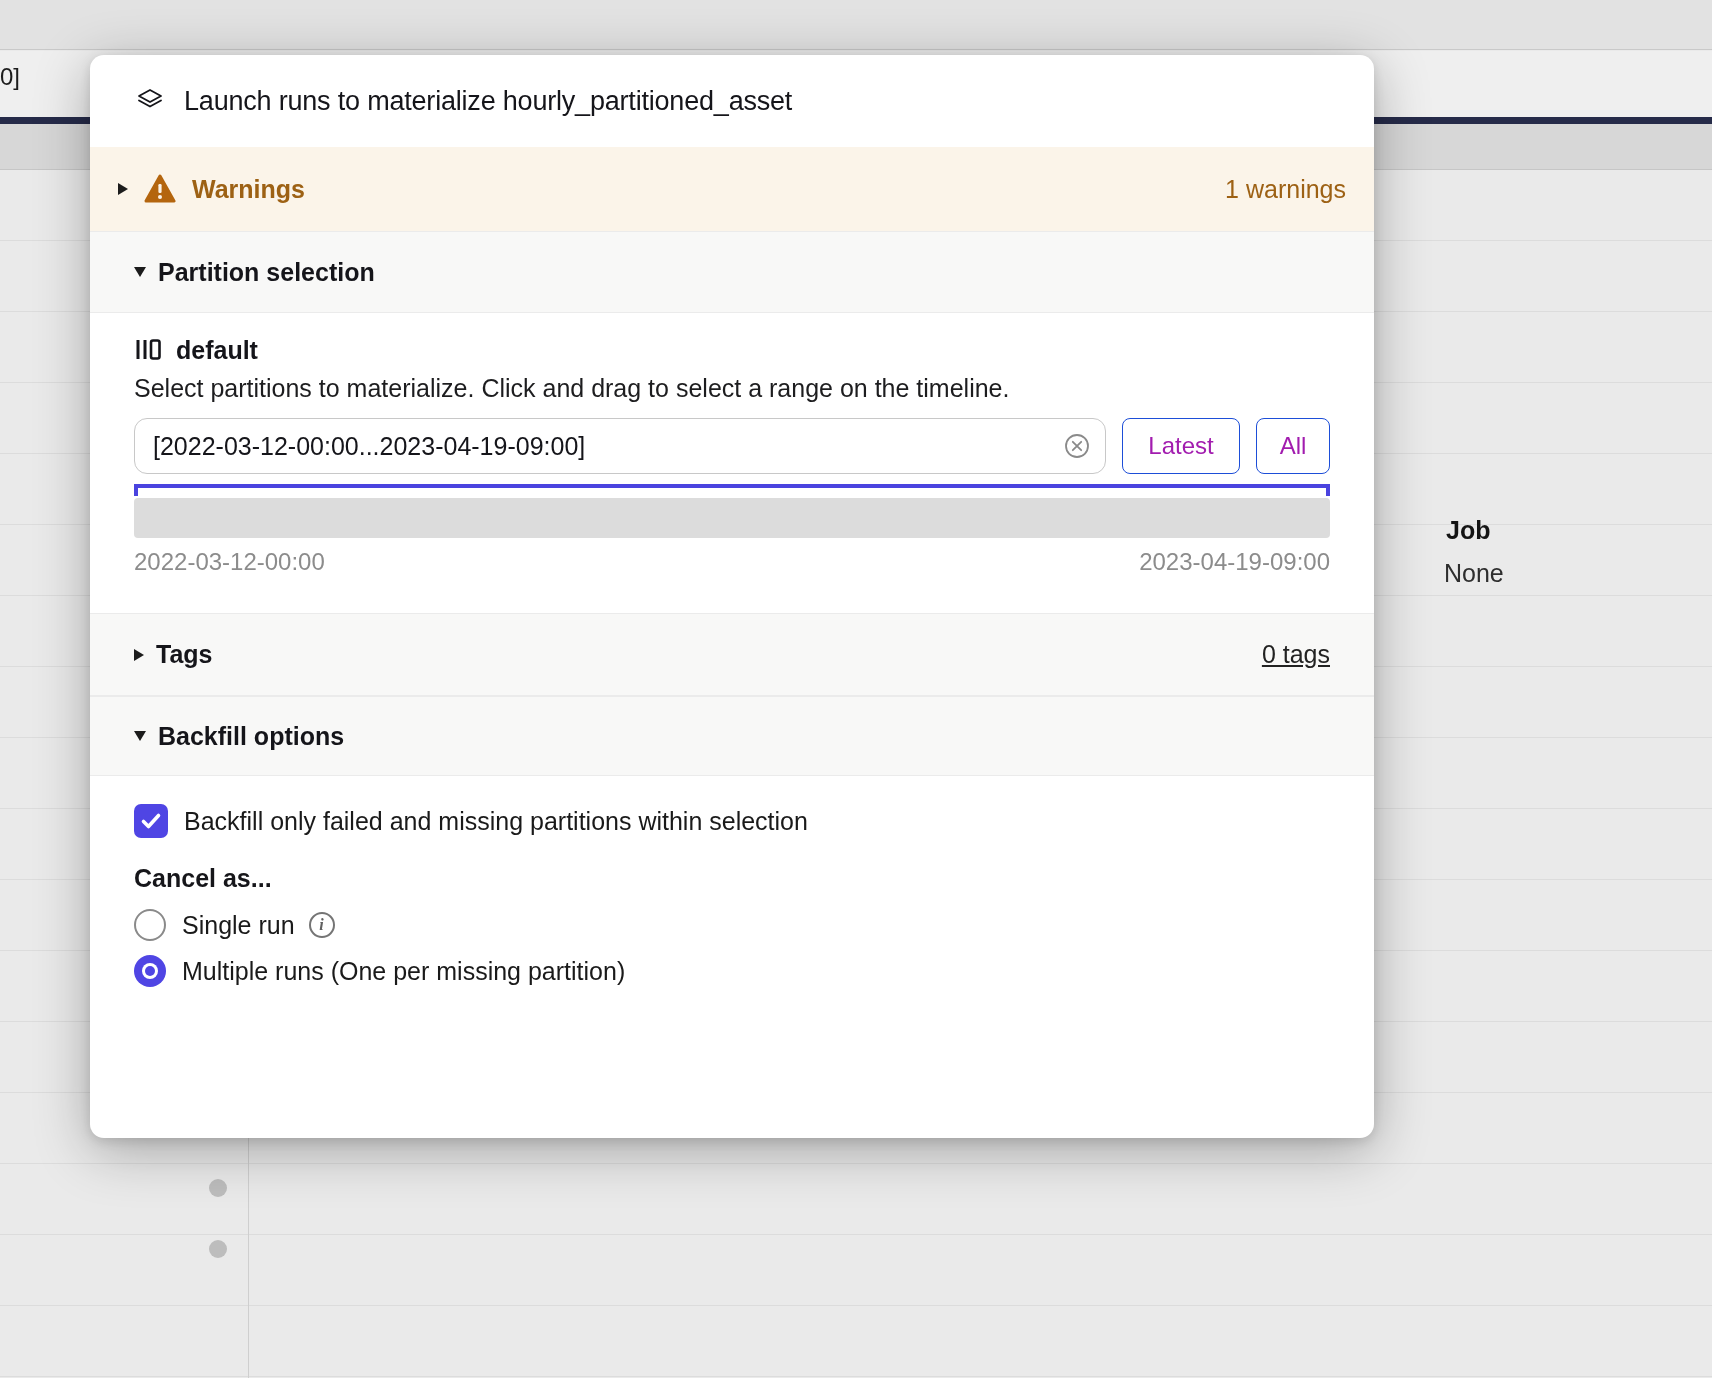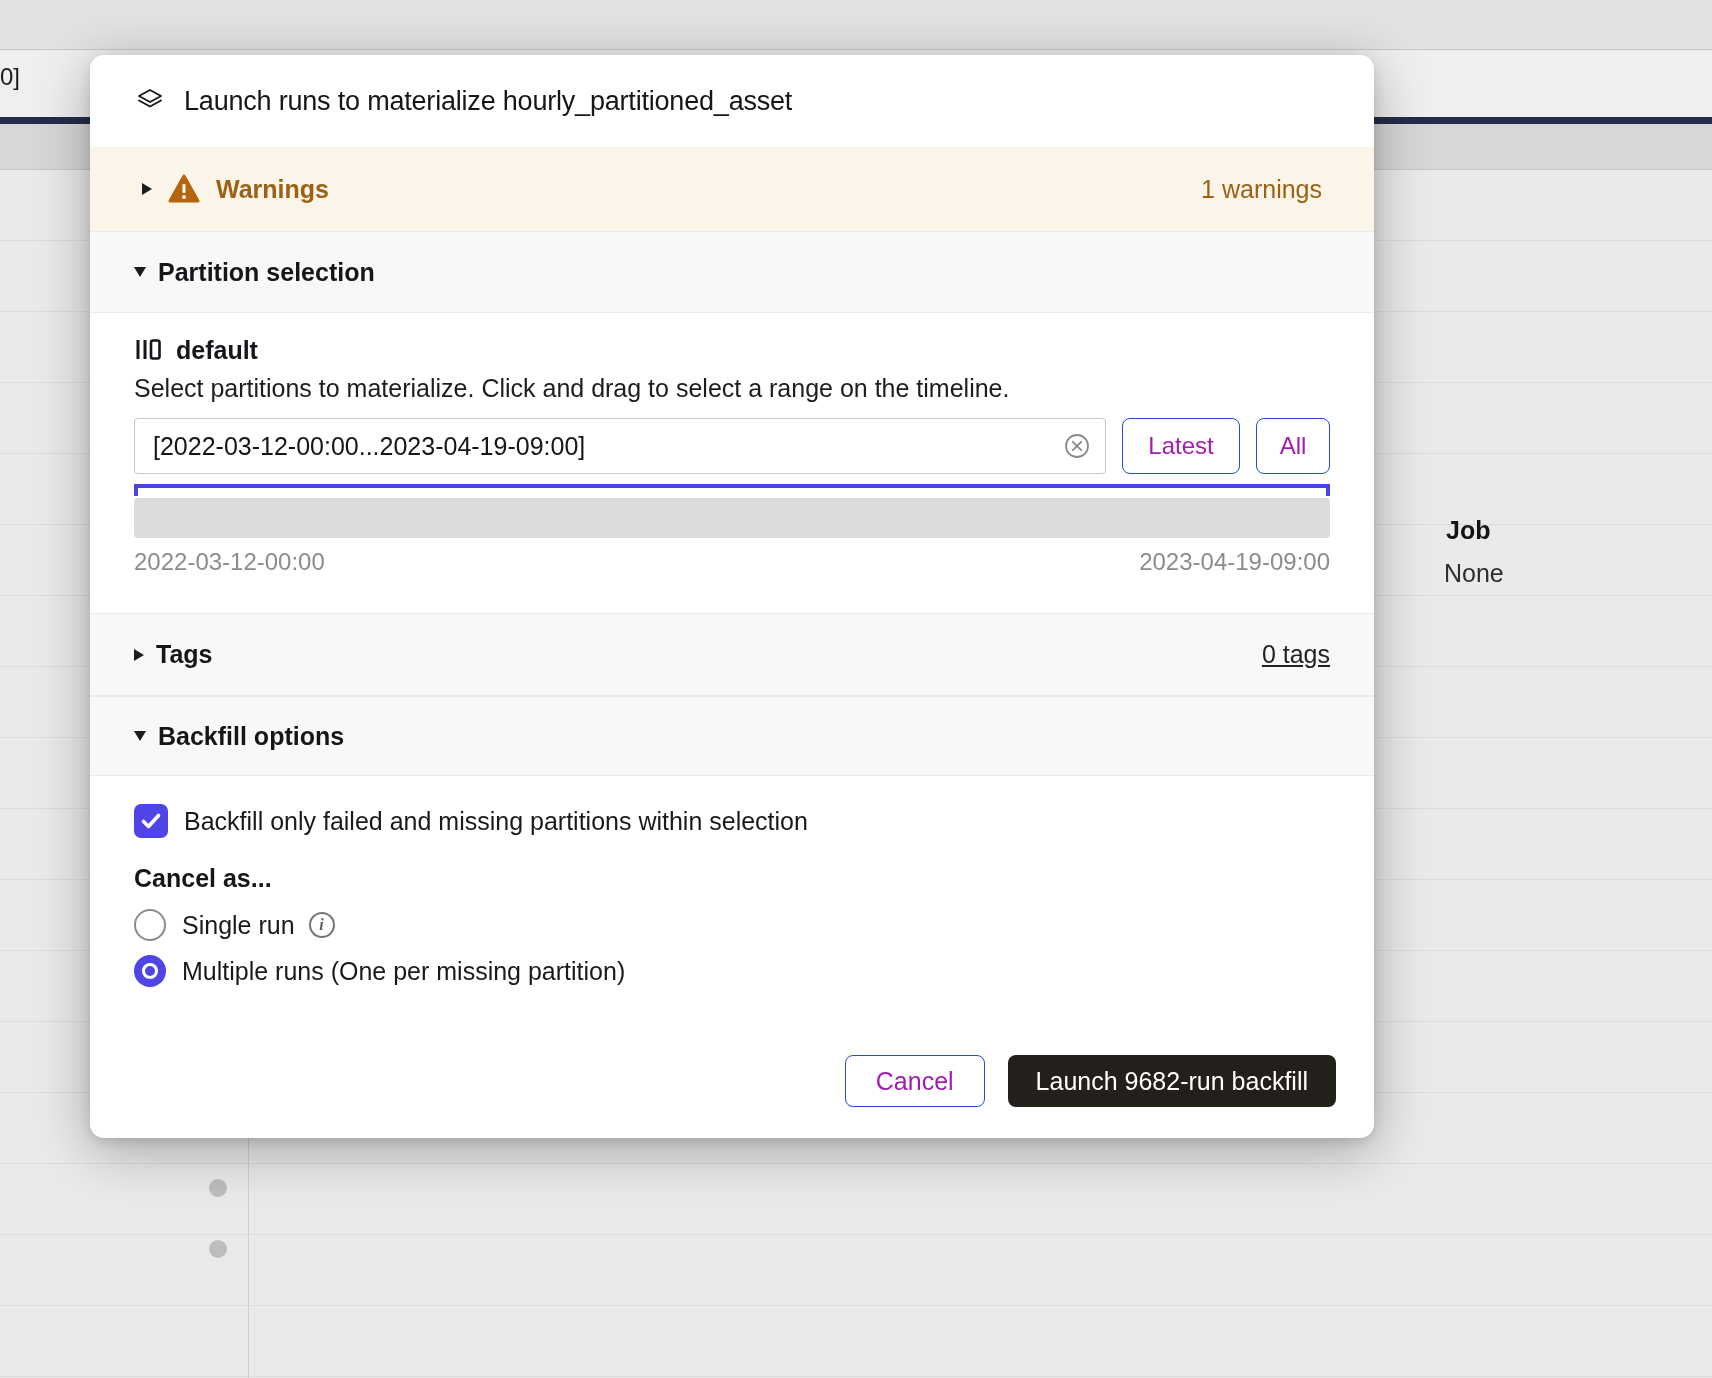--- a/index.html
+++ b/index.html
@@ -33,21 +33,21 @@
     background:#ffffff; border-radius:14px;
     box-shadow:0 12px 55px rgba(0,0,0,0.30), 0 3px 12px rgba(0,0,0,0.12);
     display:flex; flex-direction:column; overflow:hidden;
   }
 
   .m-header { height:92px; flex:0 0 92px; display:flex; align-items:center; padding:0 44px; gap:18px; }
   .m-title { font-size:27px; font-weight:500; color:#15151a; letter-spacing:-0.2px; }
 
   .row-warnings {
     height:84px; flex:0 0 84px; background:#fbf4e9;
-    display:flex; align-items:center; padding:0 52px; gap:16px;
+    display:flex; align-items:center; padding:0 28px; gap:16px;
   }
   .warn-label { font-size:25px; font-weight:600; color:#9d6114; }
   .warn-count { margin-left:auto; font-size:25px; color:#9d6114; }
 
   .sec-header {
     background:#f8f8f7; border-top:1px solid #ebebeb; border-bottom:1px solid #ebebeb;
     display:flex; align-items:center; padding:0 44px; gap:12px;
   }
   .sec-header .sec-label { font-size:25px; font-weight:700; color:#15151a; }
   .sec-count { margin-left:auto; font-size:25px; color:#222; font-weight:400;text-decoration:underline; }
@@ -60,21 +60,21 @@
   .chev-down  { width:0; height:0; border-top:10px solid #1c1c1c; border-left:6px solid transparent; border-right:6px solid transparent; }
 
   
   .ps-content { height:300px; flex:0 0 300px; padding:22px 44px 0; background:#fff; }
   .dim-row { display:flex; align-items:center; gap:14px; height:30px; }
   .dim-name { font-size:25px; font-weight:700; color:#15151a; }
   .ps-desc { margin-top:8px; font-size:25px; color:#1d1d1f; line-height:31px; }
   .ps-controls { margin-top:14px; display:flex; gap:16px; height:56px; }
   .input-wrap { position:relative; flex:1; }
   .partition-input {
-    width:100%; height:56px; border:1px solid #c8c8c8; border-radius:4px;
+    width:100%; height:56px; border:1px solid #c8c8c8; border-radius:13px;
     padding:0 52px 0 18px; font-size:25px; color:#15151a; background:#fff; outline:none;
     font-family:"Liberation Sans","DejaVu Sans",sans-serif;
   }
   .clear-btn { position:absolute; right:14px; top:13px; width:30px; height:30px; cursor:pointer; background:none; border:none; padding:0; }
   .btn { display:flex; align-items:center; justify-content:center; background:#fff; border:1px solid #1d4ed8; border-radius:8px; font-size:24px; color:#a21caf; cursor:pointer; font-family:inherit; }
   .btn-latest { width:118px; height:56px; }
   .btn-all { width:74px; height:56px; }
   .ps-bracket { margin-top:10px; height:12px; border-top:4px solid #4a43df; border-left:4px solid #4a43df; border-right:4px solid #4a43df; }
   .ps-bar { margin-top:2px; height:40px; background:#dcdcdc; border-radius:4px; }
   .ps-range-labels { margin-top:10px; display:flex; justify-content:space-between; font-size:24px; color:#8c8c8c; }
@@ -220,18 +220,14 @@
     <div class="radio-row">
       <div class="radio on">
         <div class="r-white">
             <div class="r-dot"></div>
           </div>
       </div>
       <span class="radio-label">Multiple runs (One per missing partition)</span>
     </div>
   </div>
 
-  <div class="m-footer">
-    <button class="btn btn-cancel">Cancel</button>
-    <button class="btn-launch">Launch 9682-run backfill</button>
-  </div>
 
 </div>
 
 </body></html>

